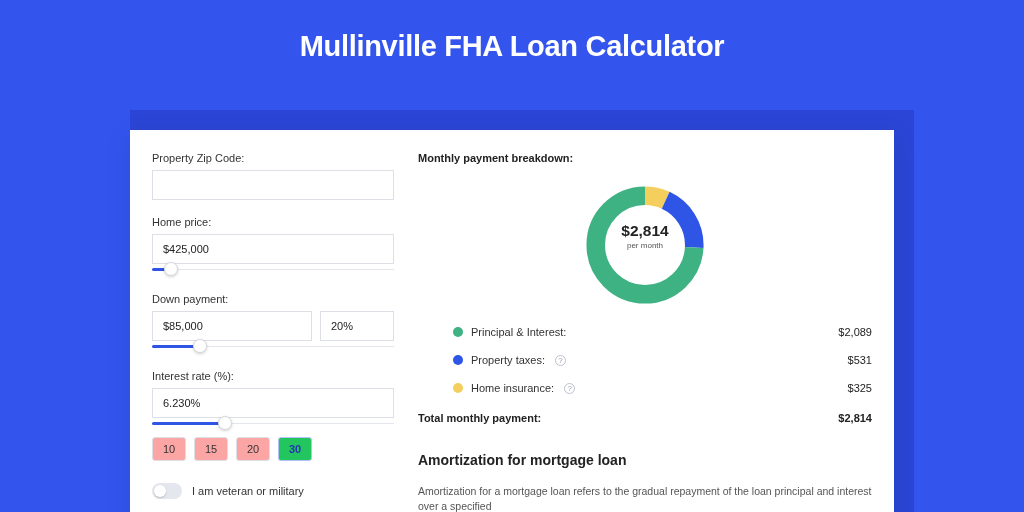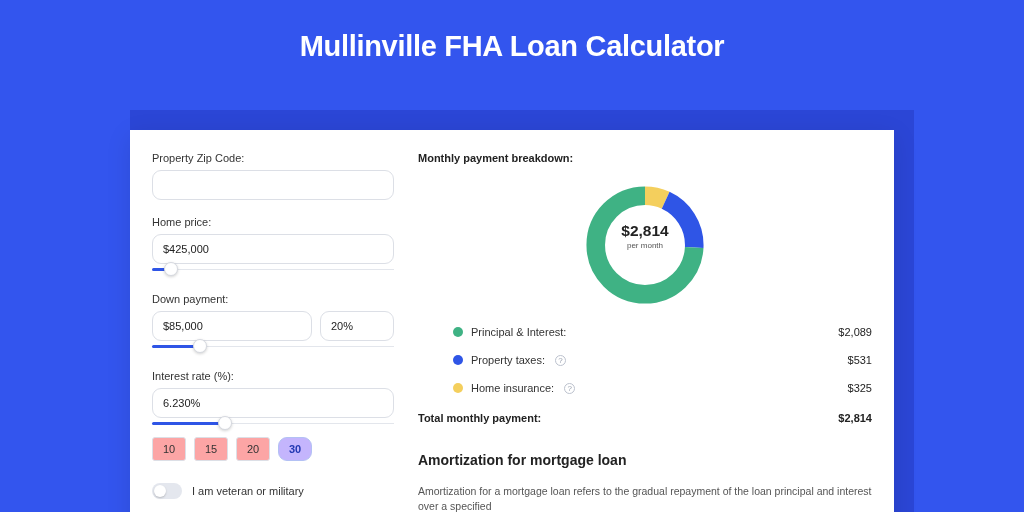--- a/index.html
+++ b/index.html
@@ -52,21 +52,21 @@
   .label {
     font-size: 11px;
     color: #333;
     margin: 16px 0 6px 0;
   }
   .label:first-child { margin-top: 0; }
   .input {
     width: 100%;
     height: 30px;
     border: 1px solid #dcdfe6;
-    border-radius: 9px;
+    border-radius: 0;
     background: #fff;
     padding: 0 10px;
     font-size: 11px;
     color: #222;
   }
   .row-two { display: flex; gap: 8px; }
   .row-two .input { flex: 1 1 auto; }
   .row-two .input.pct { flex: 0 0 74px; }
 
   .slider-track {
@@ -103,25 +103,24 @@
     width: 34px; height: 24px;
     border: 1px solid #dcdfe6;
     background: #fca5a5;
     border-radius: 3px;
     font-size: 11px;
     color: #333;
     display: flex; align-items: center; justify-content: center;
     cursor: pointer;
   }
   .period-btn.active {
-    background: #c4b5fd;
+    background: #22c55e;
     border-color: #b3c1f4;
     color: #2238b3;
     font-weight: 600;
-    border-radius: 9px;
   }
 
   .toggle-row {
     display: flex; align-items: center; gap: 10px;
     margin-top: 22px;
   }
   .toggle {
     width: 30px; height: 16px; border-radius: 10px;
     background: #e4e7ee;
     position: relative;

